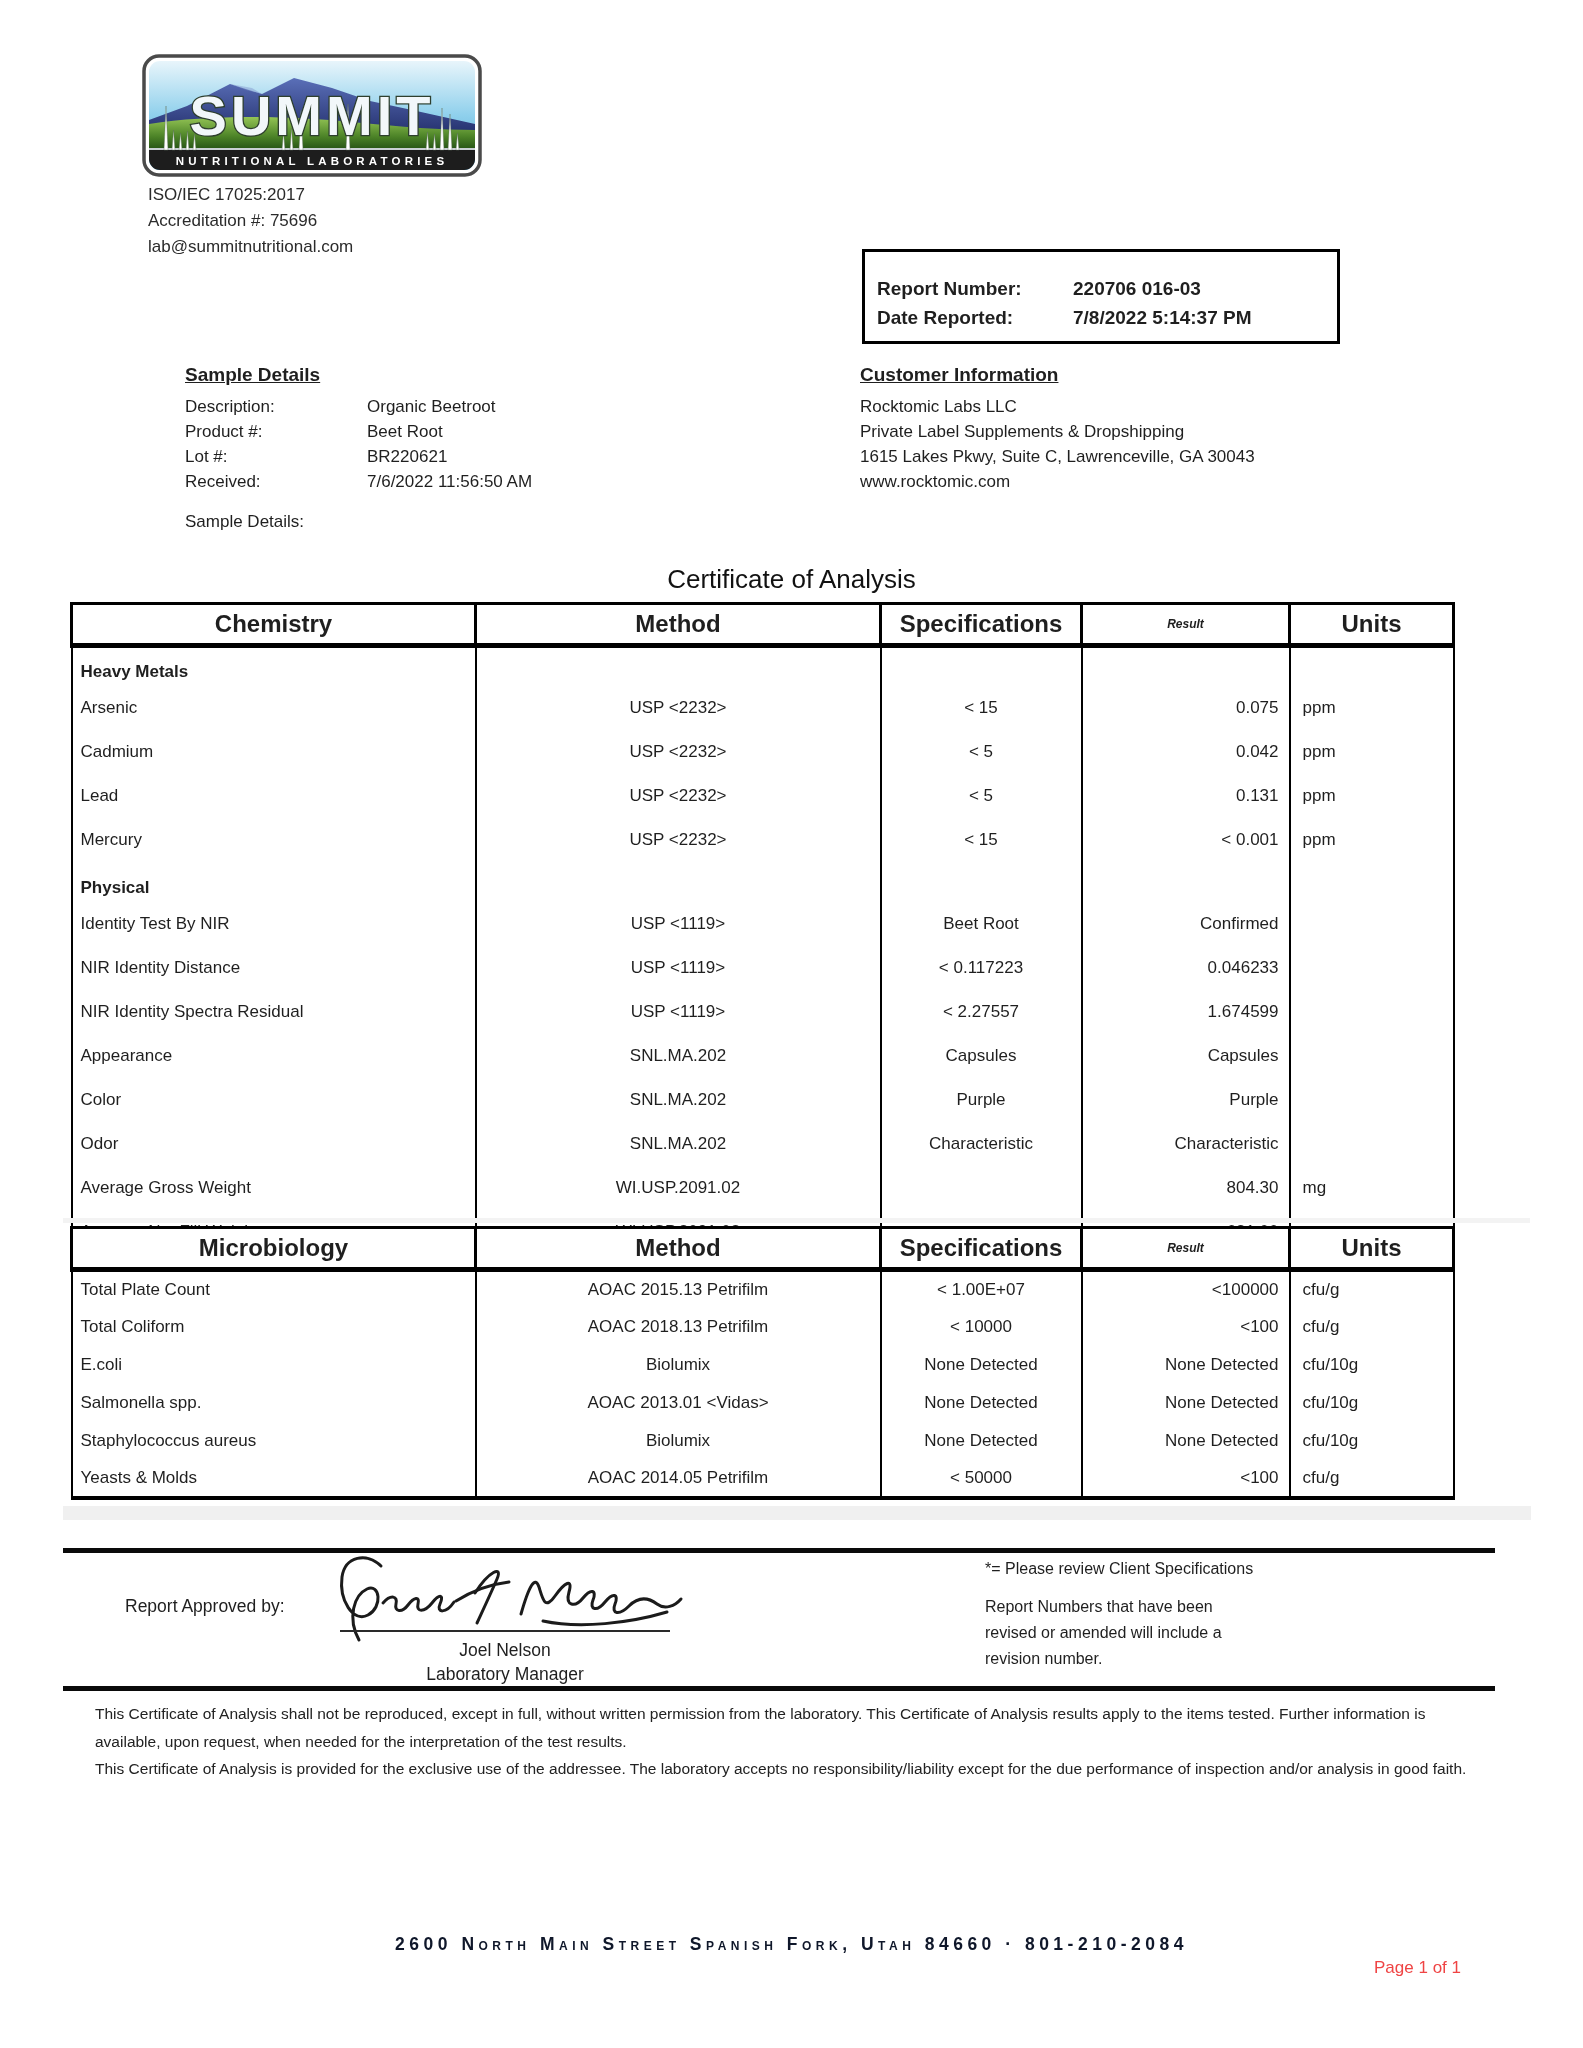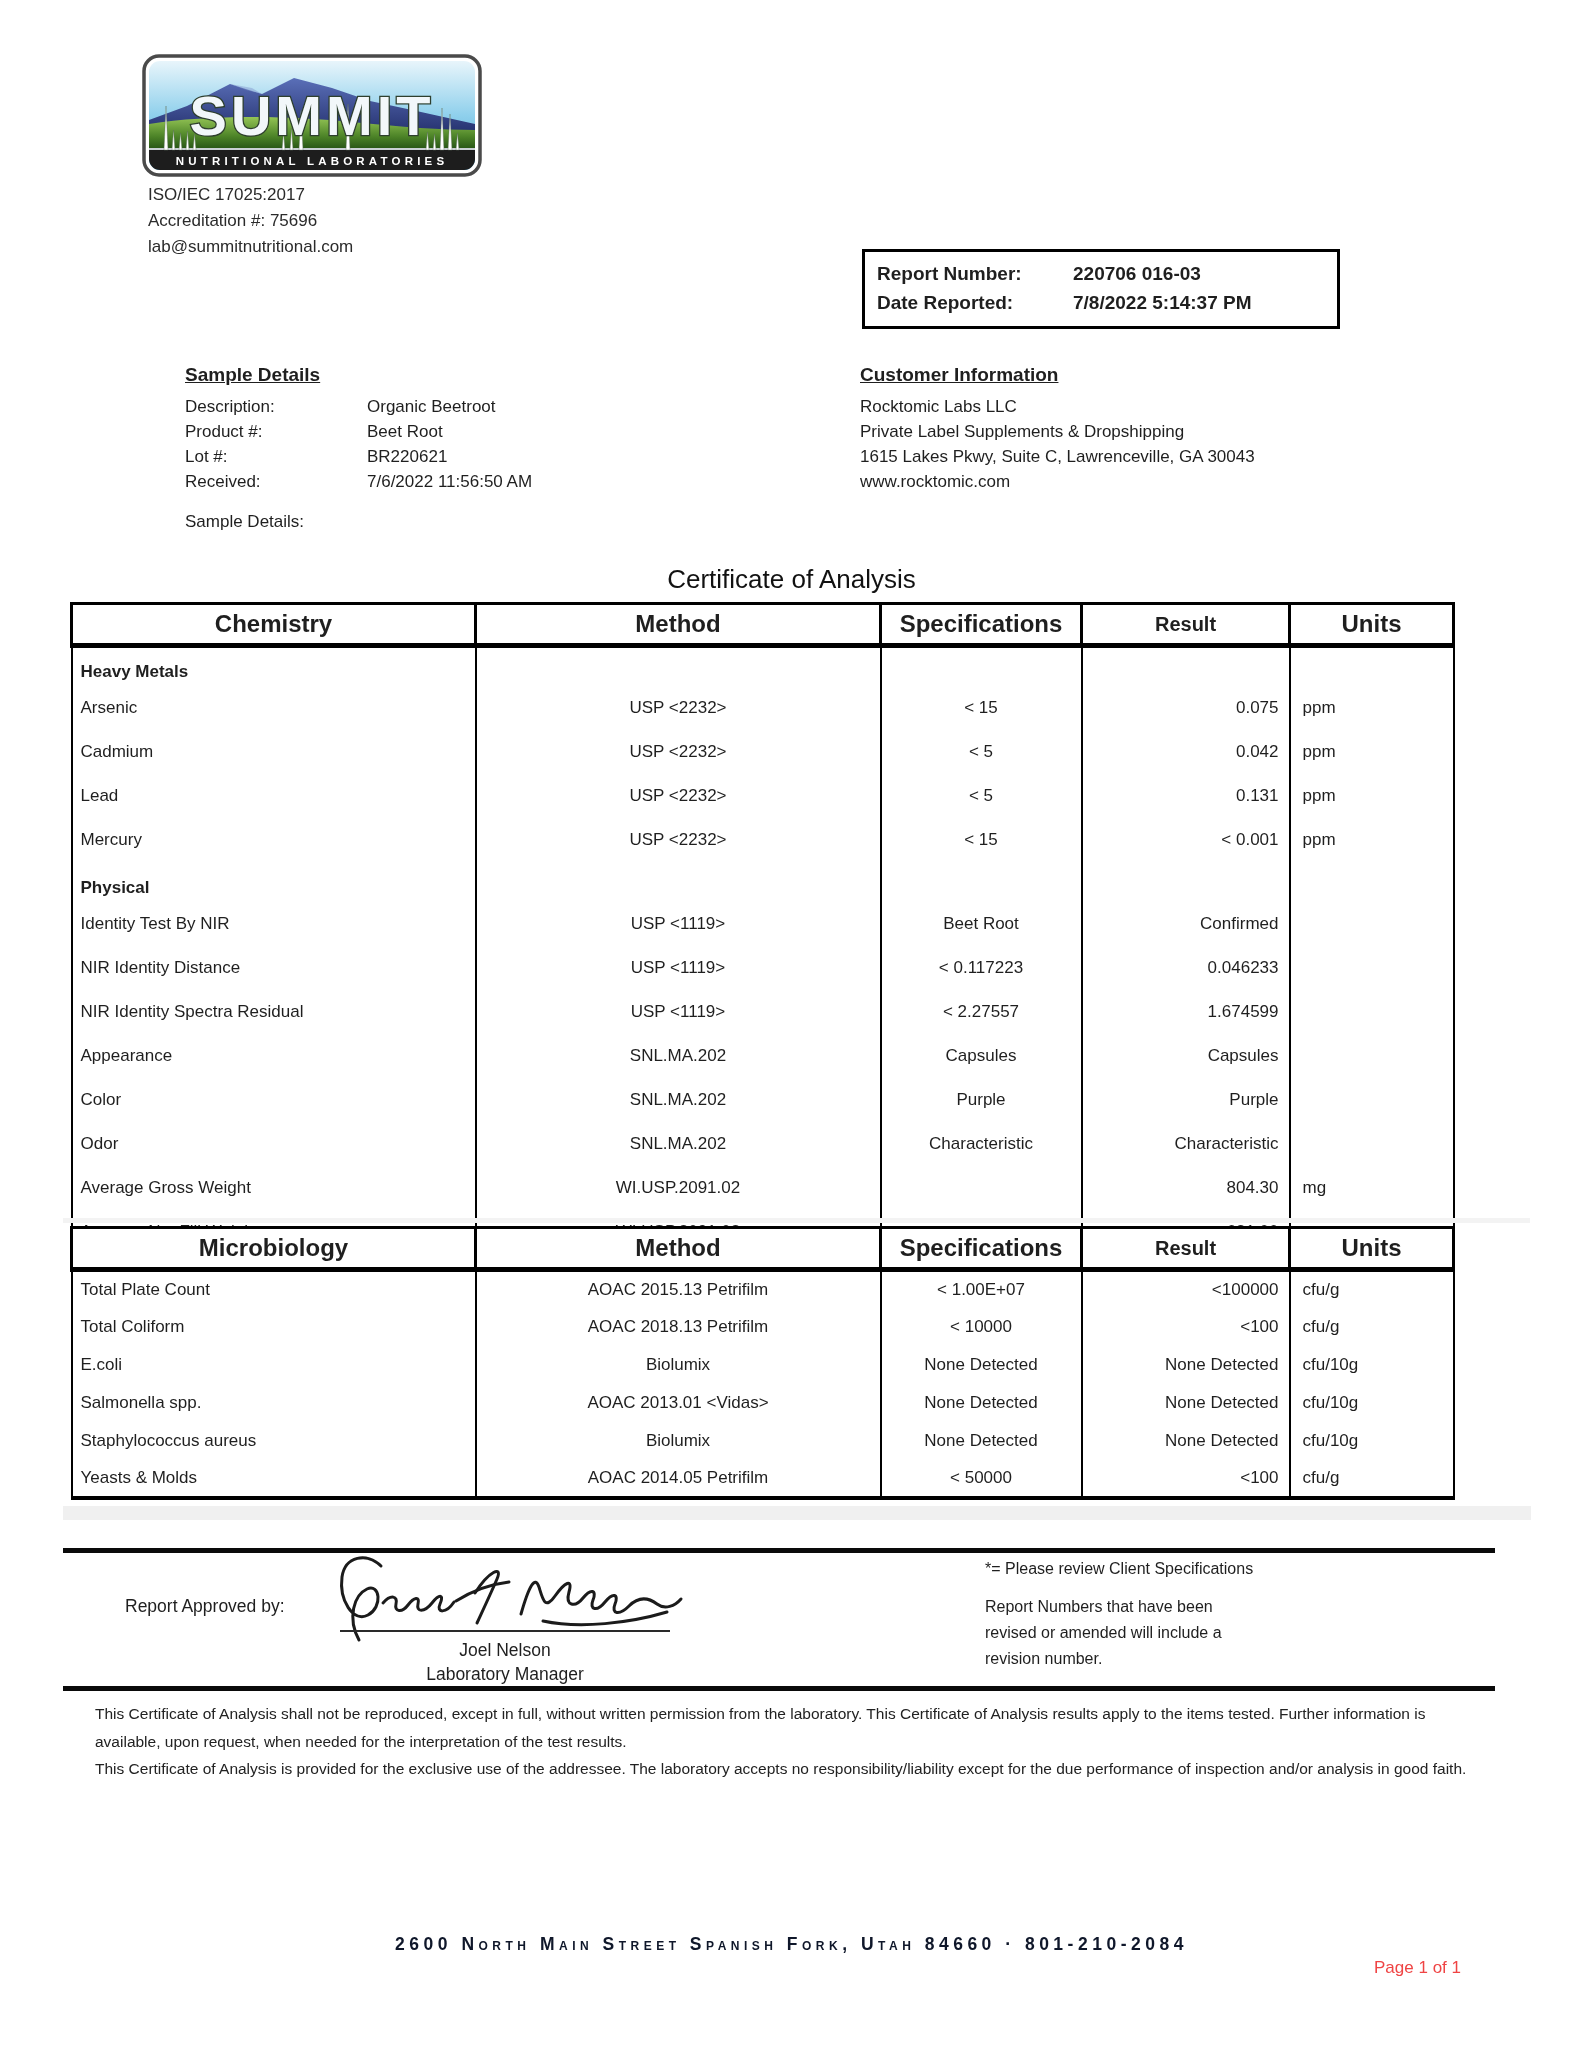--- a/index.html
+++ b/index.html
@@ -7,40 +7,40 @@
   .page{position:relative;width:1583px;height:2048px;background:#ffffff;overflow:hidden;}
   .abs{position:absolute;}
 
   
   .logo{left:142px;top:54px;width:340px;height:123px;}
 
   
   .iso-block{left:148px;top:182px;font-size:17px;line-height:26px;color:#2b2b2b;}
 
   
-  .report-box{left:862px;top:249px;width:448px;border:3px solid #000;padding:7px 12px 9px 12px;background:#fff;}
+  .report-box{left:862px;top:249px;width:448px;border:3px solid #000;padding:22px 12px 9px 12px;background:#fff;}
   .report-row{display:flex;font-size:19px;font-weight:bold;line-height:29px;}
   .report-row .rlabel{width:196px;}
 
   
   .block-title{font-size:19px;font-weight:bold;text-decoration:underline;margin-bottom:8px;}
   .sample-block{left:185px;top:364px;width:560px;font-size:17px;}
   .srow{display:flex;line-height:25px;}
   .srow .slabel{width:182px;}
   .customer-block{left:860px;top:364px;width:600px;font-size:17px;}
   .customer-block .cline{line-height:25px;}
   .sample-extra{left:185px;top:512px;font-size:17px;}
 
   
   .coa-title{left:0;top:564px;width:1583px;text-align:center;font-size:26px;color:#111;}
 
   
   .coa-table{border-collapse:collapse;table-layout:fixed;width:1370px;background:#fff;}
   .coa-table th{border:3px solid #000;border-bottom:5px solid #000;font-size:24px;font-weight:bold;padding:2px 0;height:34px;}
-  .coa-table th:nth-child(4){font-size:20px;}
+  .coa-table th:nth-child(4){font-size:12px;font-style:italic;}
   .coa-table th:nth-child(1){width:401px;}
   .coa-table th:nth-child(2){width:402px;}
   .coa-table th:nth-child(3){width:198px;}
   .coa-table th:nth-child(4){width:205px;}
   .coa-table th:nth-child(5){width:161px;}
   .coa-table td{border-left:2.5px solid #000;border-right:2.5px solid #000;font-size:17px;padding:0 8px;vertical-align:middle;overflow:hidden;}
   .coa-table tbody tr{height:44px;}
   .coa-table tbody tr.section{height:40px;}
   .coa-table tbody tr.section td{font-weight:bold;vertical-align:bottom;padding-bottom:4px;}
   .coa-table tbody tr:last-child td{border-bottom:4px solid #000;}

